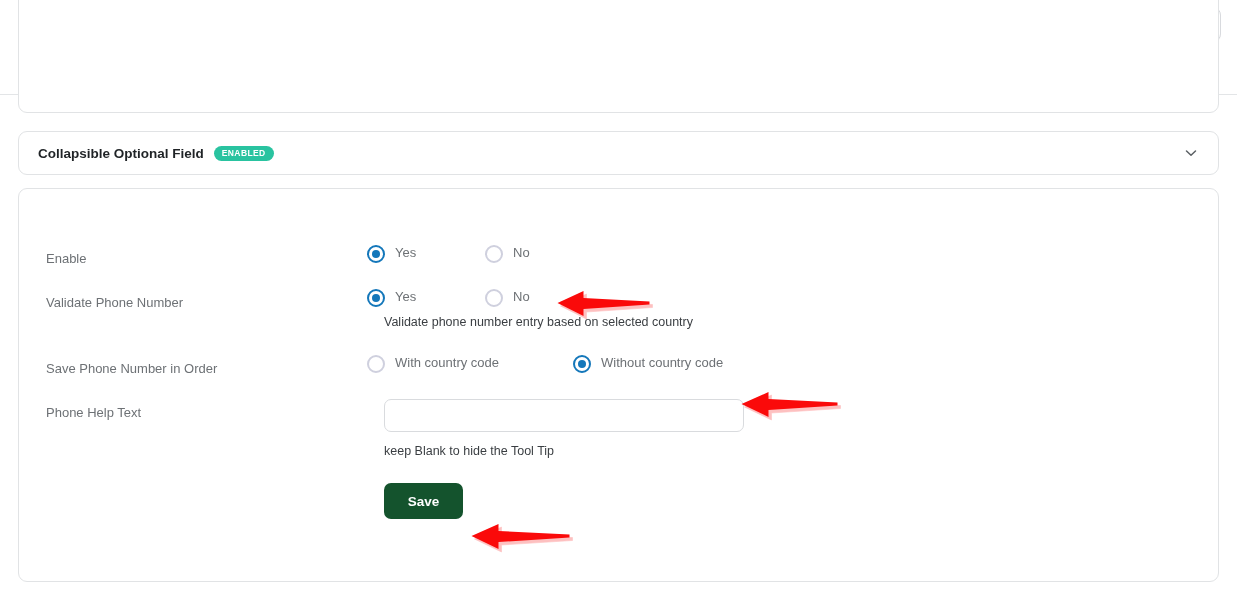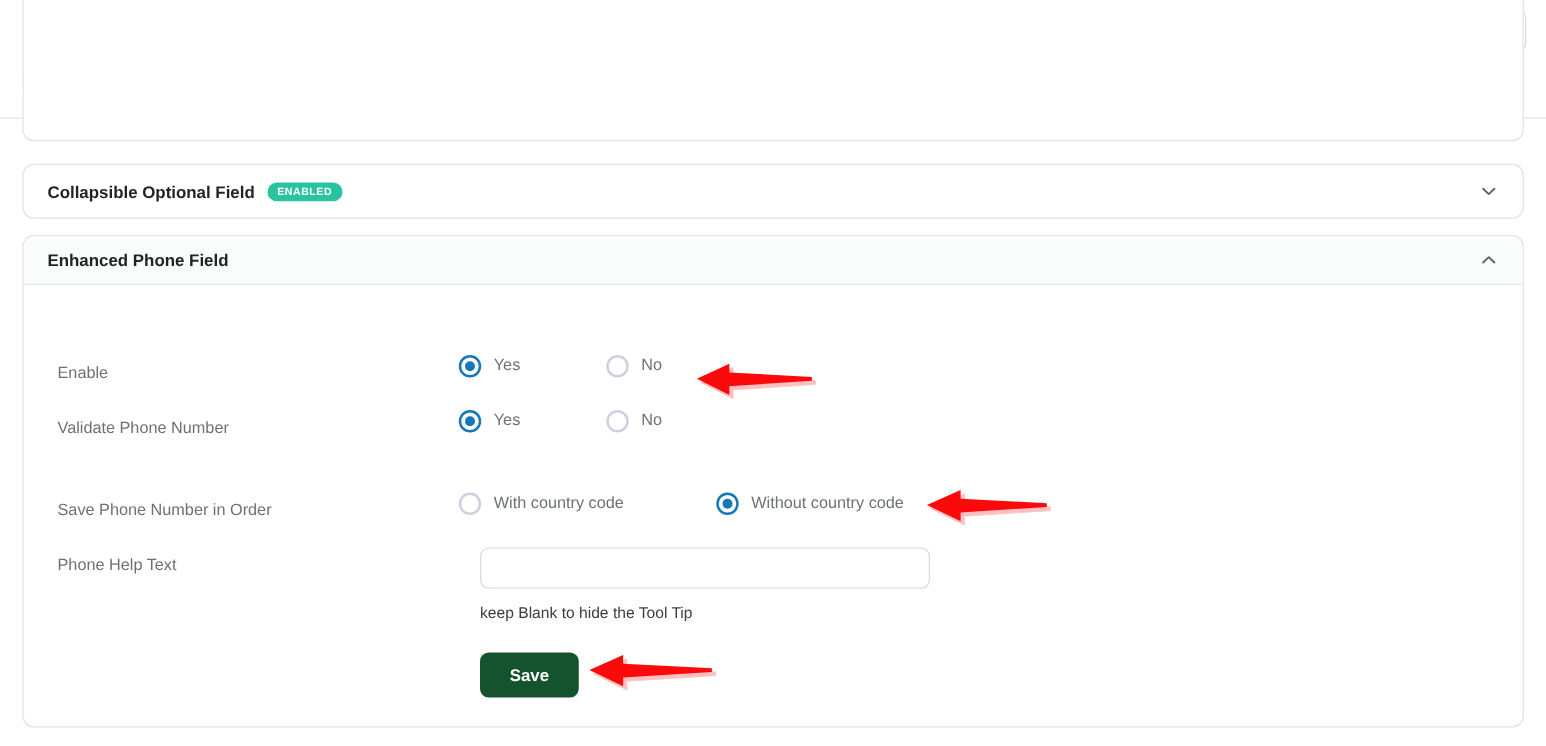--- a/index.html
+++ b/index.html
@@ -350,28 +350,20 @@
     <span class="chev">
       <svg width="16" height="16" viewBox="0 0 16 16" fill="none">
         <path d="M3.5 6 8 10.3 12.5 6" stroke="#5c6165" stroke-width="1.5" stroke-linecap="round" stroke-linejoin="round"></path>
       </svg>
     </span>
   </div>
 </div>
 
 <div class="card card-expanded">
 
-  <div class="card-header">
-    <span class="card-title">Enhanced Phone Field</span>
-    <span class="chev">
-      <svg width="16" height="16" viewBox="0 0 16 16" fill="none">
-        <path d="M3.5 10 8 5.7 12.5 10" stroke="#5c6165" stroke-width="1.5" stroke-linecap="round" stroke-linejoin="round"></path>
-      </svg>
-    </span>
-  </div>
 
   <div class="card-body">
 
 
     <div class="form-label" id="label-enable">Enable</div>
     <div class="radio-group" id="rg-enable">
       <label class="radio-opt" style="left:0; top:0;">
         <span class="radio on"></span>
         <span class="radio-label">Yes</span>
       </label>
@@ -385,20 +377,21 @@
     <div class="radio-group" id="rg-validate">
       <label class="radio-opt" style="left:0; top:0;">
         <span class="radio on"></span>
         <span class="radio-label">Yes</span>
       </label>
       <label class="radio-opt" style="left:118px; top:0;">
         <span class="radio off"></span>
         <span class="radio-label">No</span>
       </label>
     </div>
+    <div class="hint" id="hint-validate">Validate phone number entry based on selected country</div>
 
     <div class="form-label" id="label-save">Save Phone Number in Order</div>
     <div class="radio-group" id="rg-save">
       <label class="radio-opt" style="left:0; top:0;">
         <span class="radio off"></span>
         <span class="radio-label">With country code</span>
       </label>
       <label class="radio-opt" style="left:206px; top:0;">
         <span class="radio on"></span>
         <span class="radio-label">Without country code</span>

